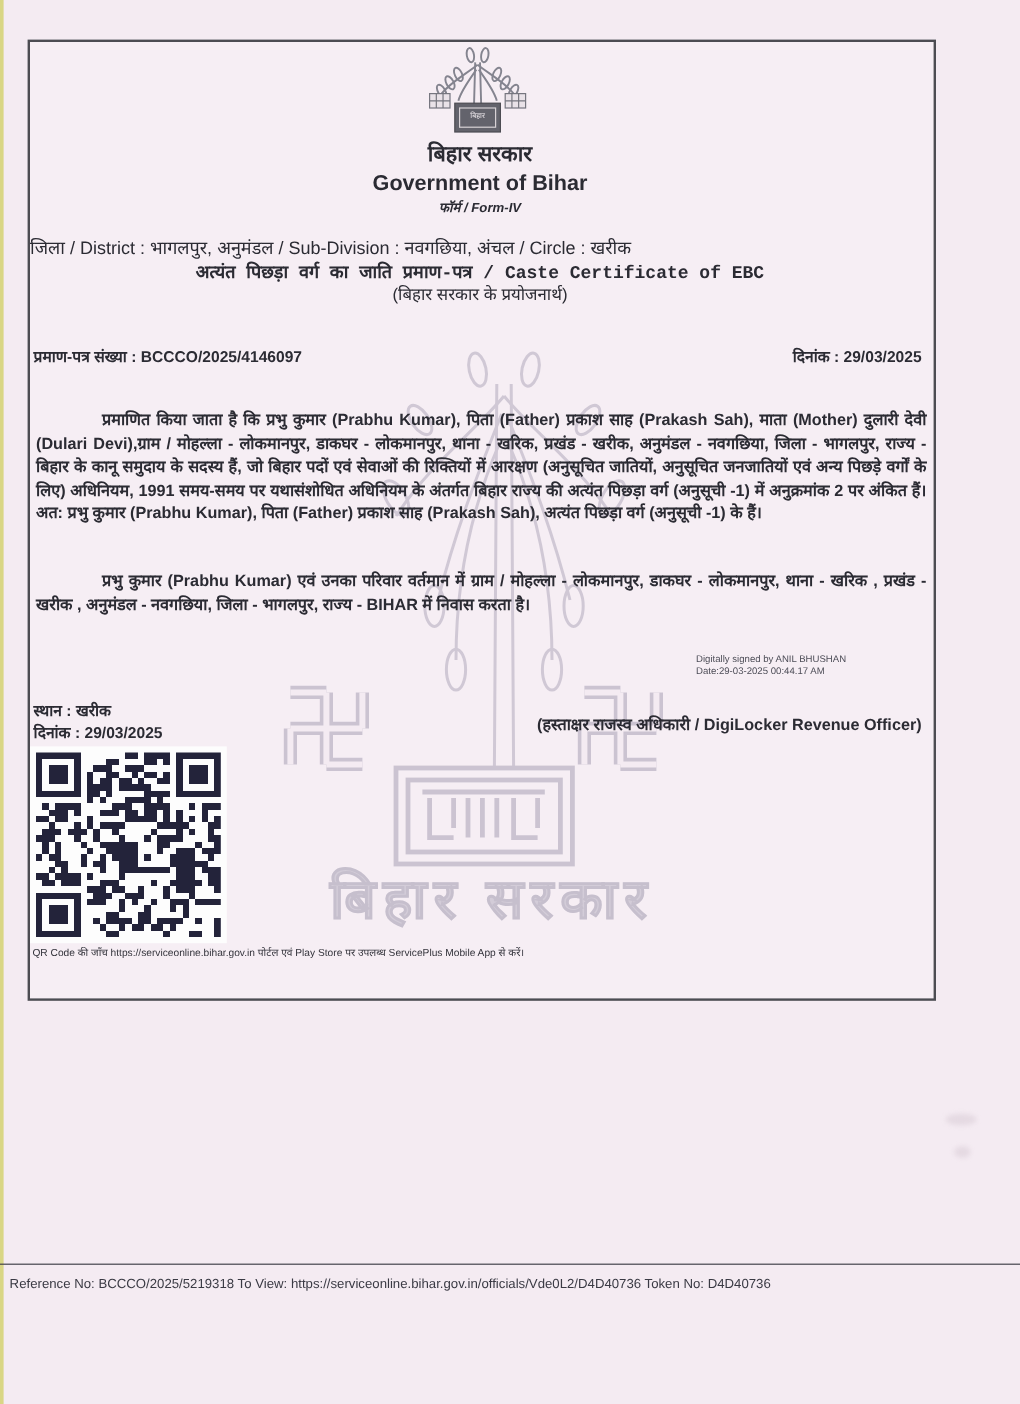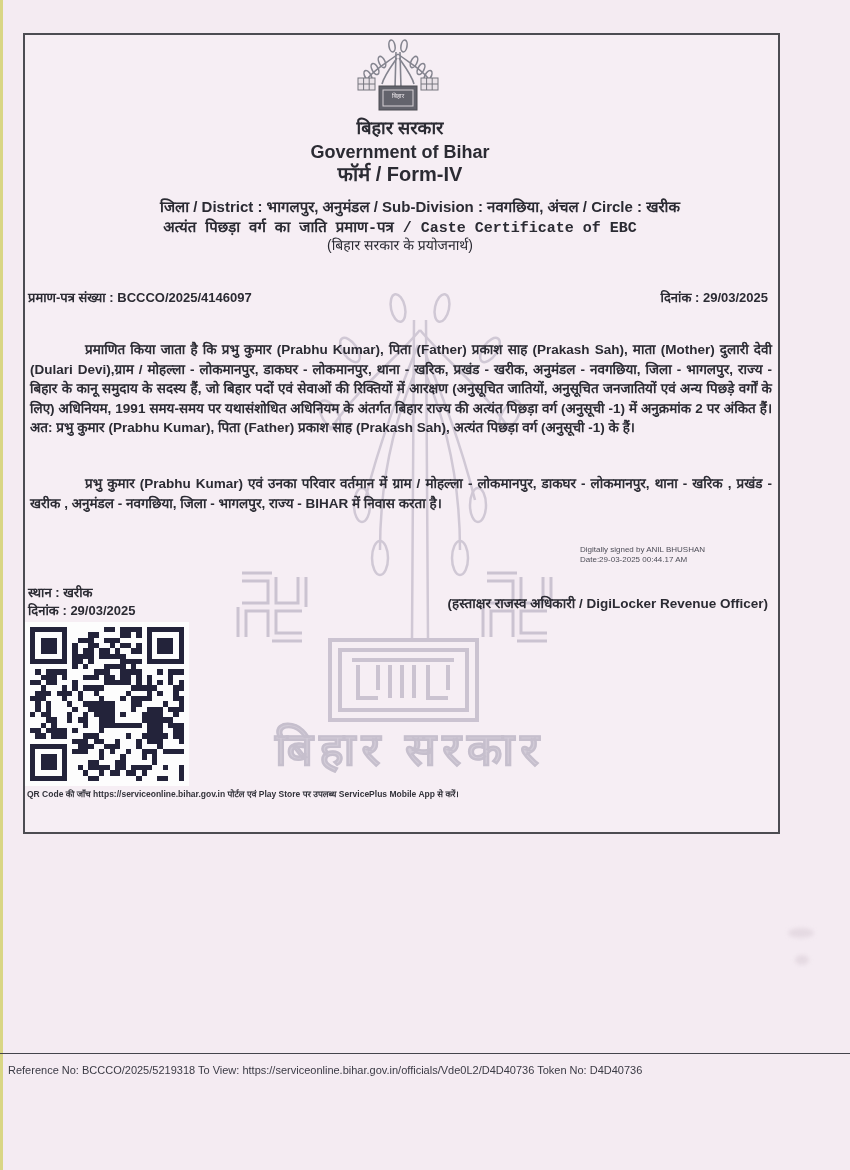--- a/index.html
+++ b/index.html
@@ -24,22 +24,22 @@
     font-size:46px;font-weight:bold;letter-spacing:6px;white-space:nowrap;
     color:#d3ccd8;-webkit-text-stroke:1px #c6bfcd;
   }
 
   
   .emblem{left:342px;top:36px;width:112px;height:78px;z-index:2;}
   .emblem-label{left:378px;top:92px;width:40px;text-align:center;font-size:6px;color:#f1ecf0;z-index:3;}
   .title-block{left:25px;top:116px;width:750px;text-align:center;z-index:2;}
   .title-hi{font-size:18px;font-weight:bold;line-height:24px;}
   .title-en{font-size:18px;font-weight:bold;line-height:24px;}
-  .form-line{font-size:20px;font-weight:bold;line-height:20px;}
-  .district-line{left:25px;top:196px;width:750px;text-align:center;font-size:15px;font-weight:bold;z-index:2;padding-left:20px;}
+  .form-line{font-size:11px;font-weight:bold;line-height:20px;font-style:italic;}
+  .district-line{left:25px;top:196px;width:750px;font-size:15px;font-weight:normal;z-index:2;}
   .cert-title{left:25px;top:216px;width:750px;text-align:center;font-size:15px;font-weight:bold;z-index:2;font-family:Liberation Mono, monospace;}
   .purpose-line{left:25px;top:235px;width:750px;text-align:center;font-size:14px;font-weight:normal;z-index:2;}
 
   
   .cert-no{left:28px;top:288px;font-size:13px;font-weight:bold;z-index:2;}
   .cert-date{right:82px;top:288px;font-size:13px;font-weight:bold;z-index:2;}
 
   
   .para{left:30px;width:742px;text-align:justify;font-size:13.5px;font-weight:600;line-height:19.5px;text-indent:55px;z-index:2;}
   .para1{top:340px;}
@@ -49,21 +49,21 @@
   .digi-sign{left:580px;top:545px;font-size:8px;line-height:10px;color:#4e4e58;z-index:2;}
   .place-line{left:28px;top:583px;font-size:13px;font-weight:bold;z-index:2;}
   .date-line{left:28px;top:601px;font-size:13px;font-weight:bold;z-index:2;}
   .officer-line{right:82px;top:594px;font-size:13.5px;font-weight:bold;z-index:2;}
 
   
   .qr{left:25px;top:622px;width:164px;height:164px;background:#fdfdfd;padding:5px;box-sizing:border-box;z-index:3;}
   .qr svg{width:100%;height:100%;fill:#23233a;shape-rendering:crispEdges;display:block;}
 
   
-  .notes{left:27px;top:789px;width:620px;font-size:8.5px;font-weight:bold;line-height:10.5px;color:#33333b;z-index:3;}
+  .notes{left:27px;top:789px;width:620px;font-size:8.5px;font-weight:normal;line-height:10.5px;color:#33333b;z-index:3;}
 
   
   .footer-rule{left:0;top:1053px;width:850px;border-top:1.5px solid #44444c;z-index:2;}
   .footer-text{left:8px;top:1064px;width:840px;font-size:11px;color:#3a3a44;z-index:2;}
 </style>
 </head>
 <body>
 
 <div class="abs edge-strip"></div>
 <div class="abs smudge" style="left:788px;top:928px;"></div>

